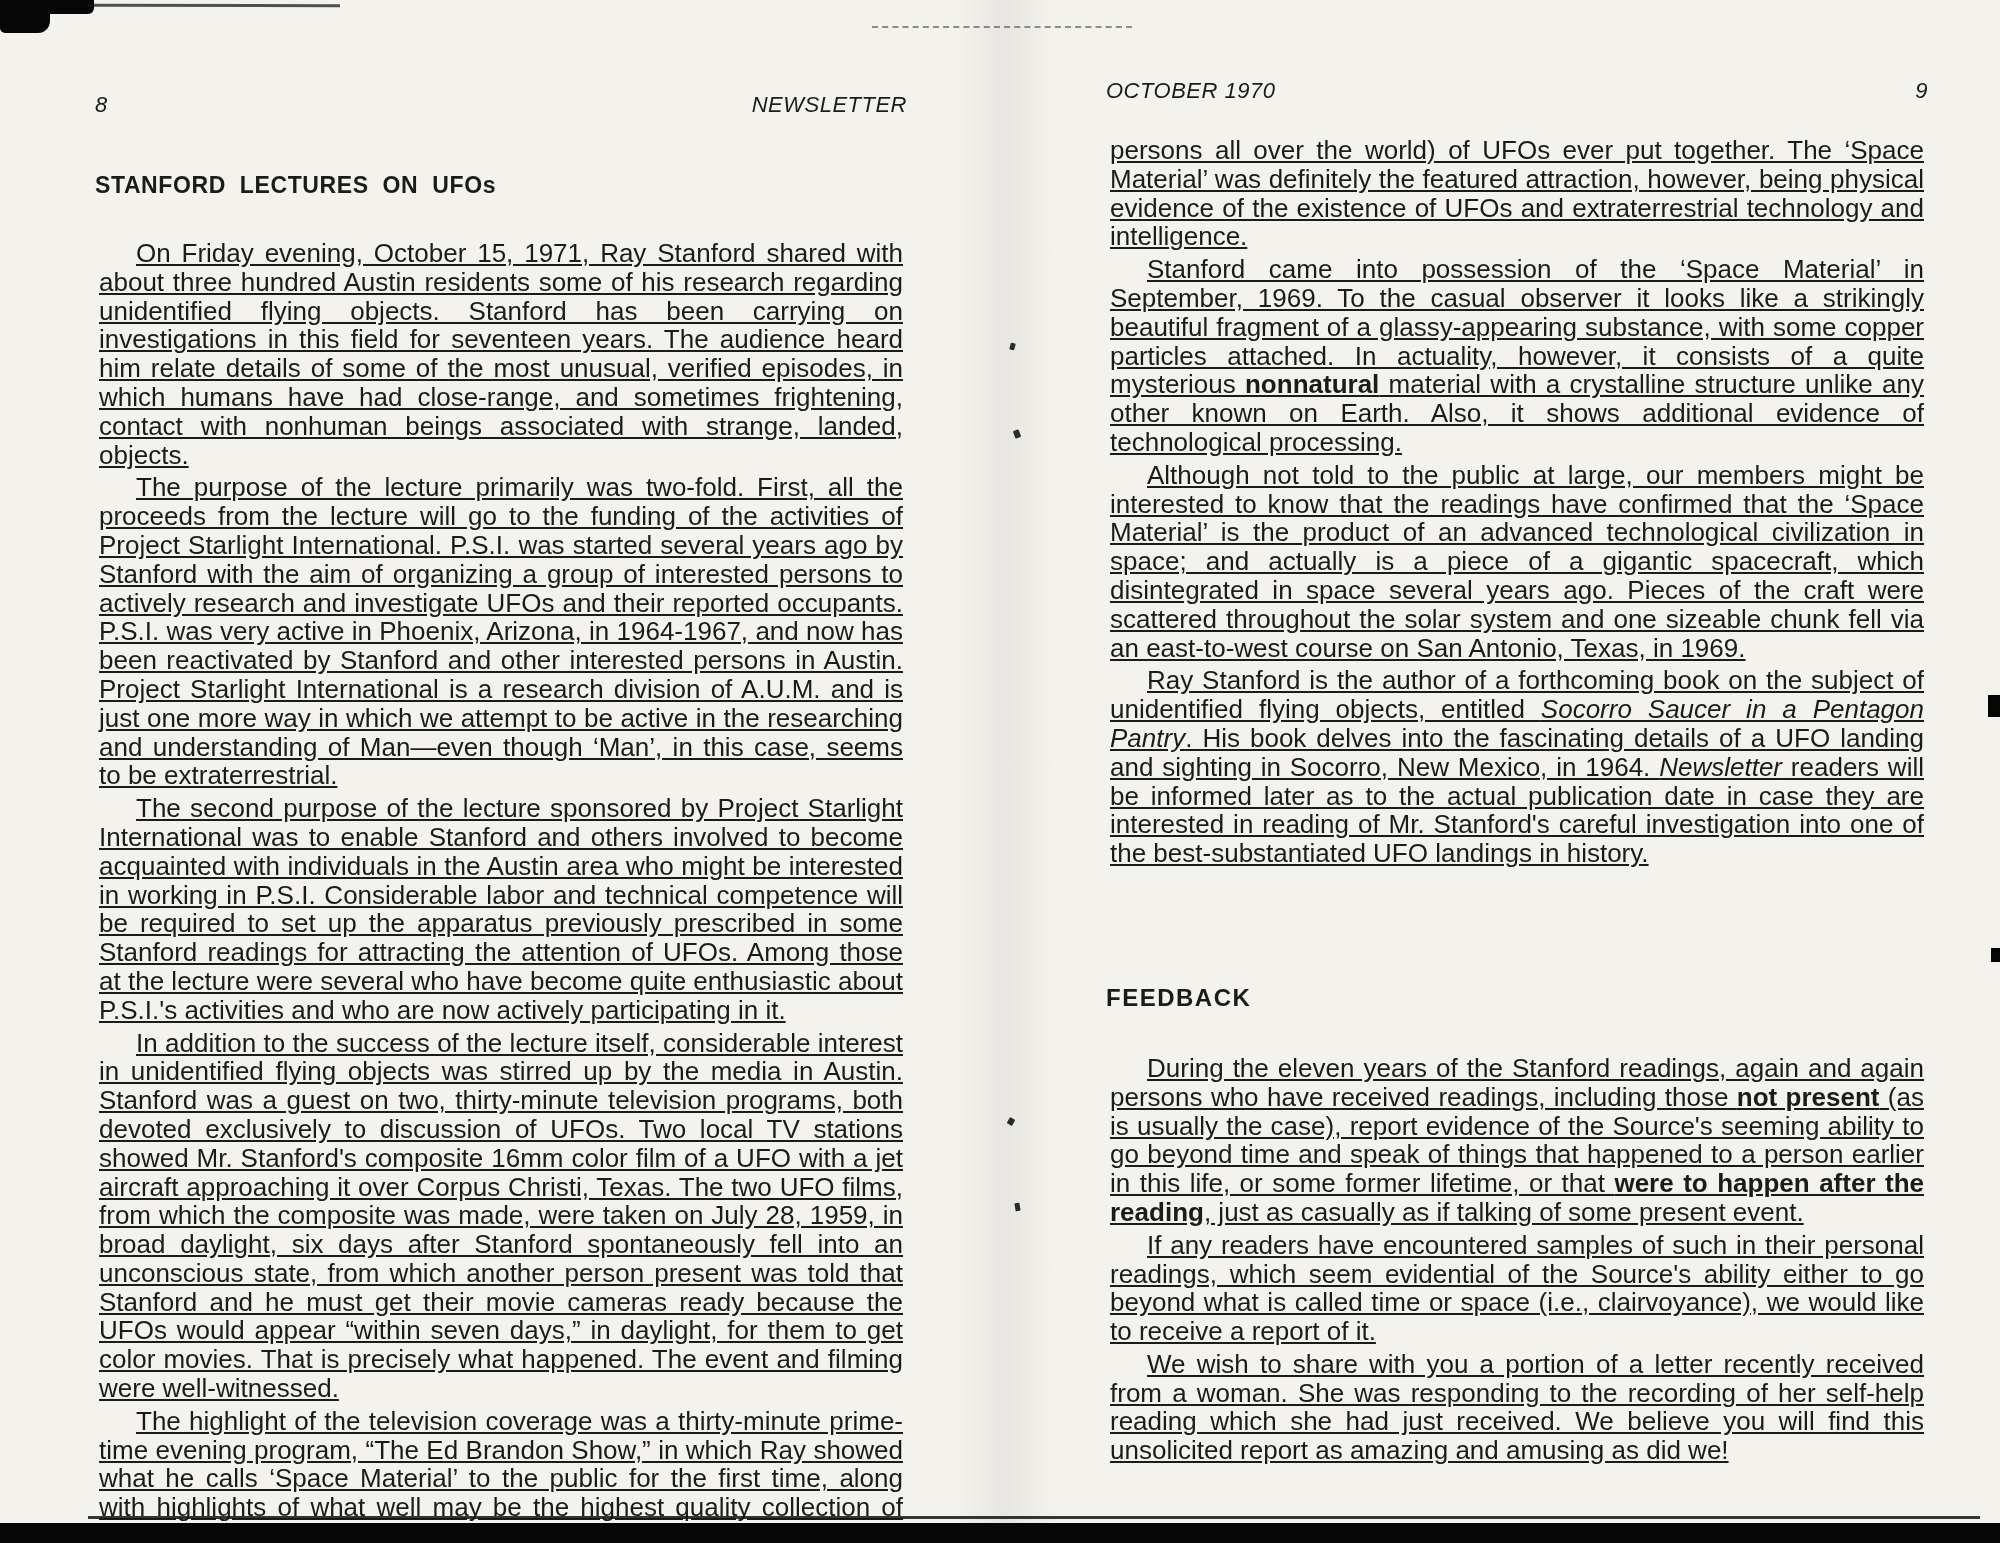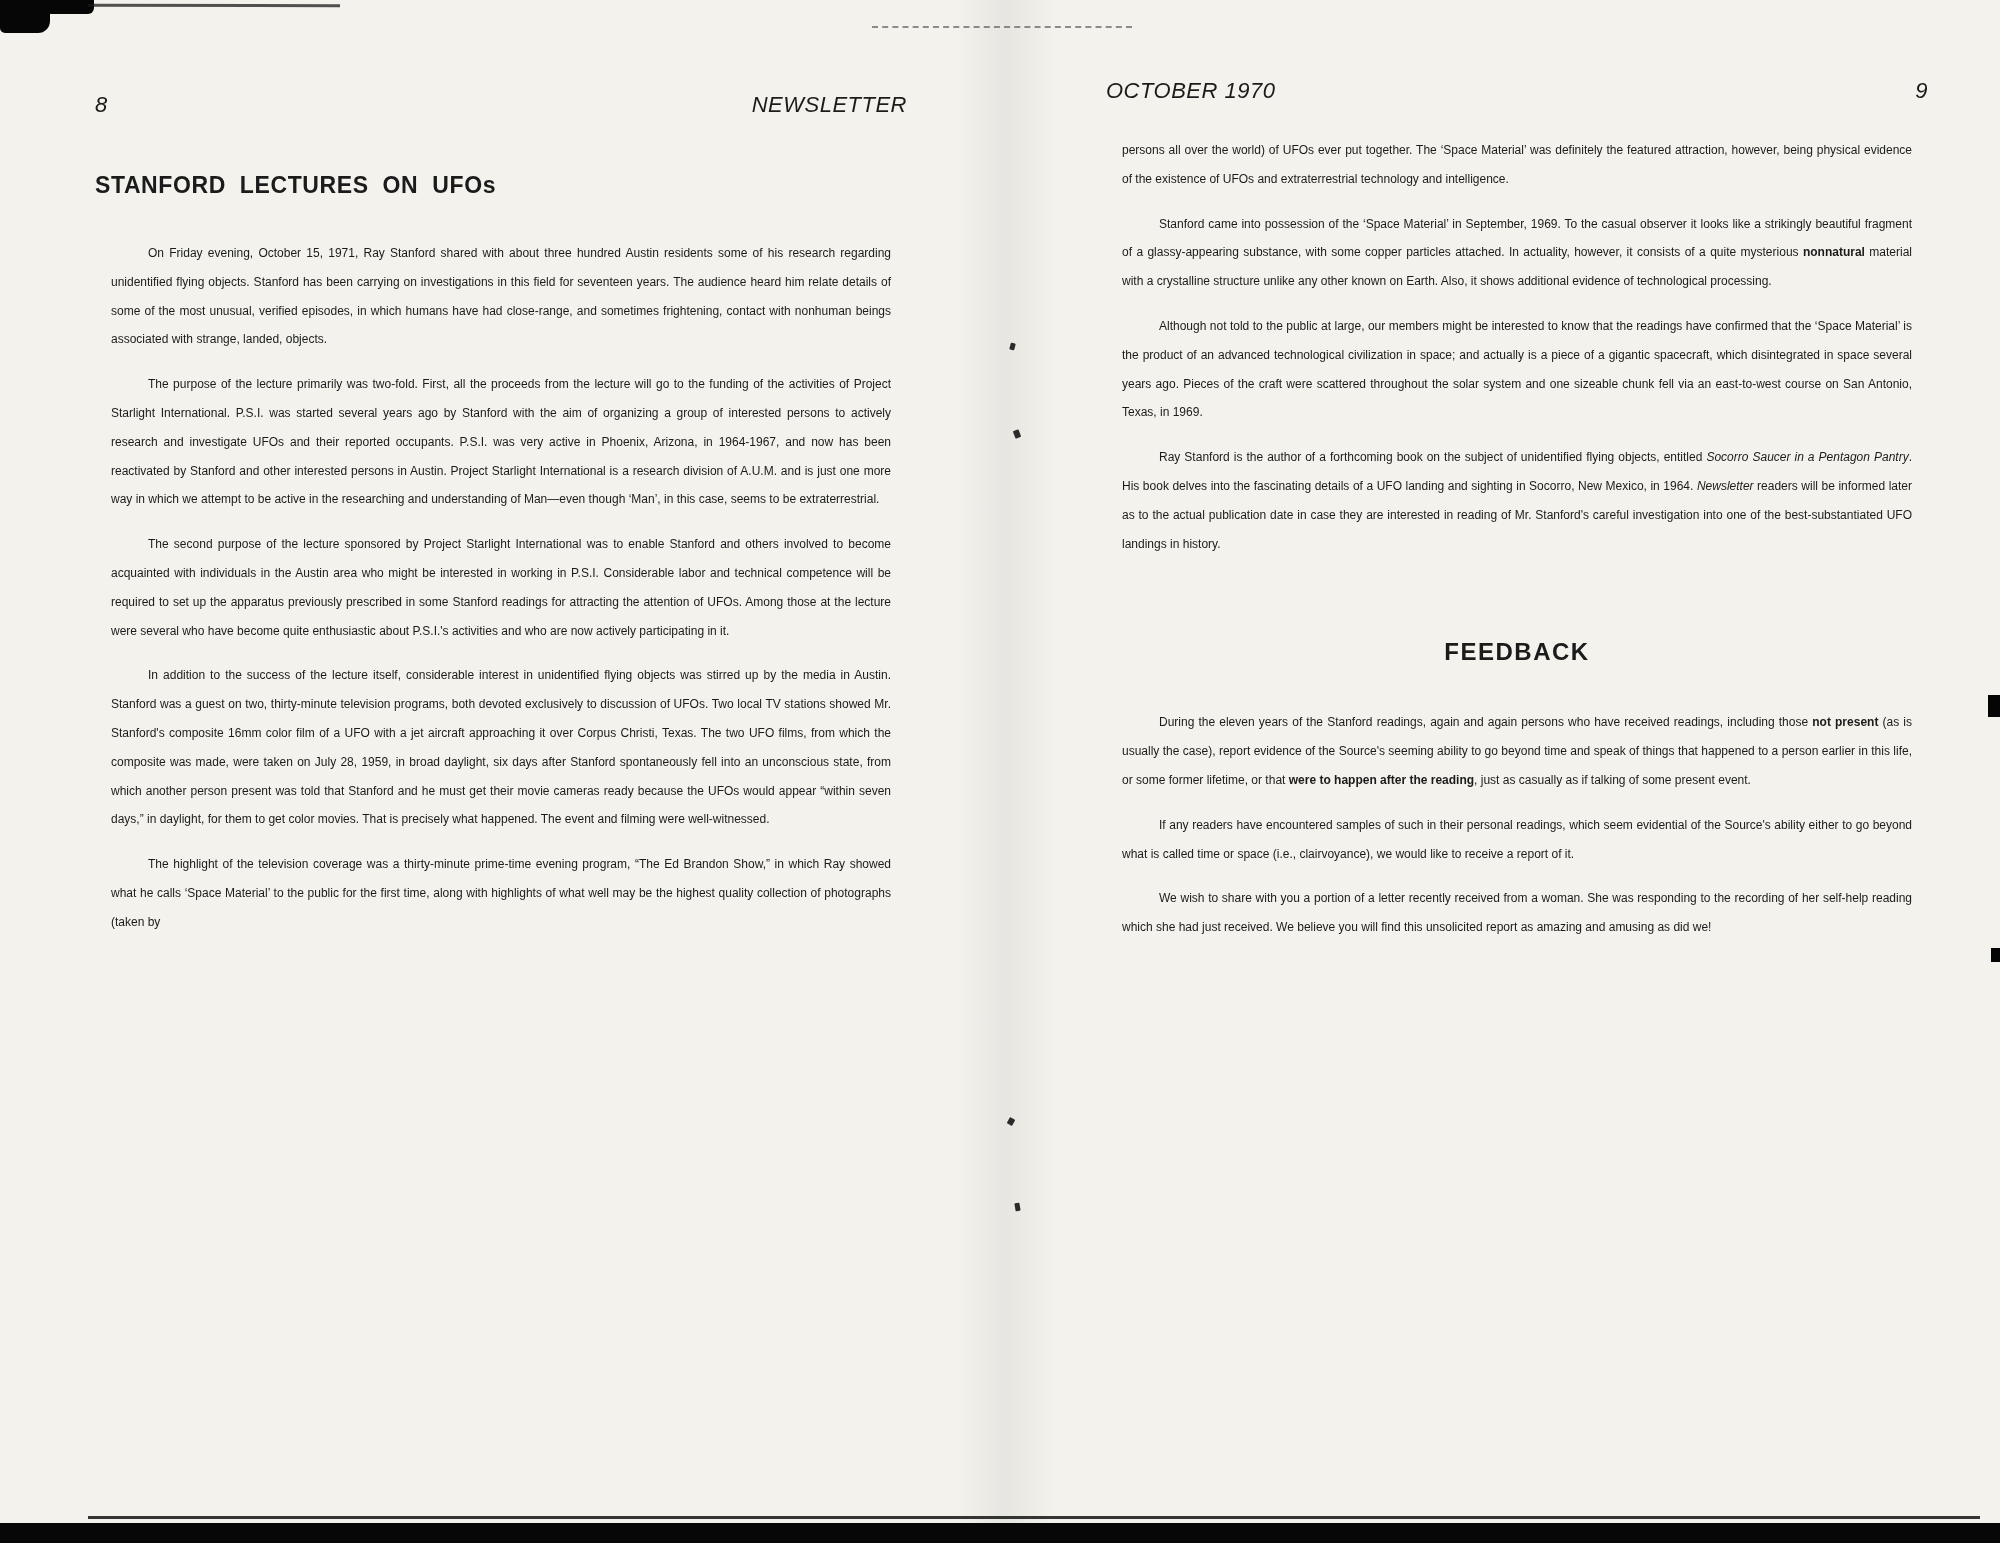--- a/index.html
+++ b/index.html
@@ -25,29 +25,29 @@
   }
   .pagenum{font-style:italic;}
   .article-title{
     margin:54px 0 40px 0;
     text-align:left;
     font-size:23px;font-weight:700;
     letter-spacing:0.6px;word-spacing:7px;
   }
   .page-right .running-header{margin-bottom:32px;}
   p.body-par{
-    margin:16px;
-    font-size:12px;line-height:28.8px;
+    margin:4px;
+    font-size:26px;line-height:28.8px;
     text-align:justify;
     text-indent:37px;
+    text-decoration:underline;
   }
   p.no-indent{text-indent:0;}
   .section-title{
-    margin:80px 0 42px 0;
-    text-align:center;
+    margin:116px 0 42px 0;
     font-size:24px;font-weight:700;letter-spacing:1.5px;
   }
   
   .art{position:absolute;}
   .art-corner-a{top:0;left:0;width:94px;height:14px;background:#060606;border-radius:0 0 6px 0;}
   .art-corner-b{top:0;left:0;width:50px;height:33px;background:#060606;border-radius:0 0 12px 5px;}
   .art-top-line{top:4px;left:88px;width:252px;height:3px;background:#1a1a1a;opacity:.75;transform:rotate(.15deg);}
   .art-fold-dashes{top:26px;left:872px;width:260px;height:0;border-top:2px dashed #555;opacity:.65;}
   .art-bottom-line{bottom:24px;left:88px;width:1892px;height:3px;background:#141414;opacity:.85;}
   .art-bottom-band{bottom:0;left:0;width:100%;height:20px;background:#070707;}

